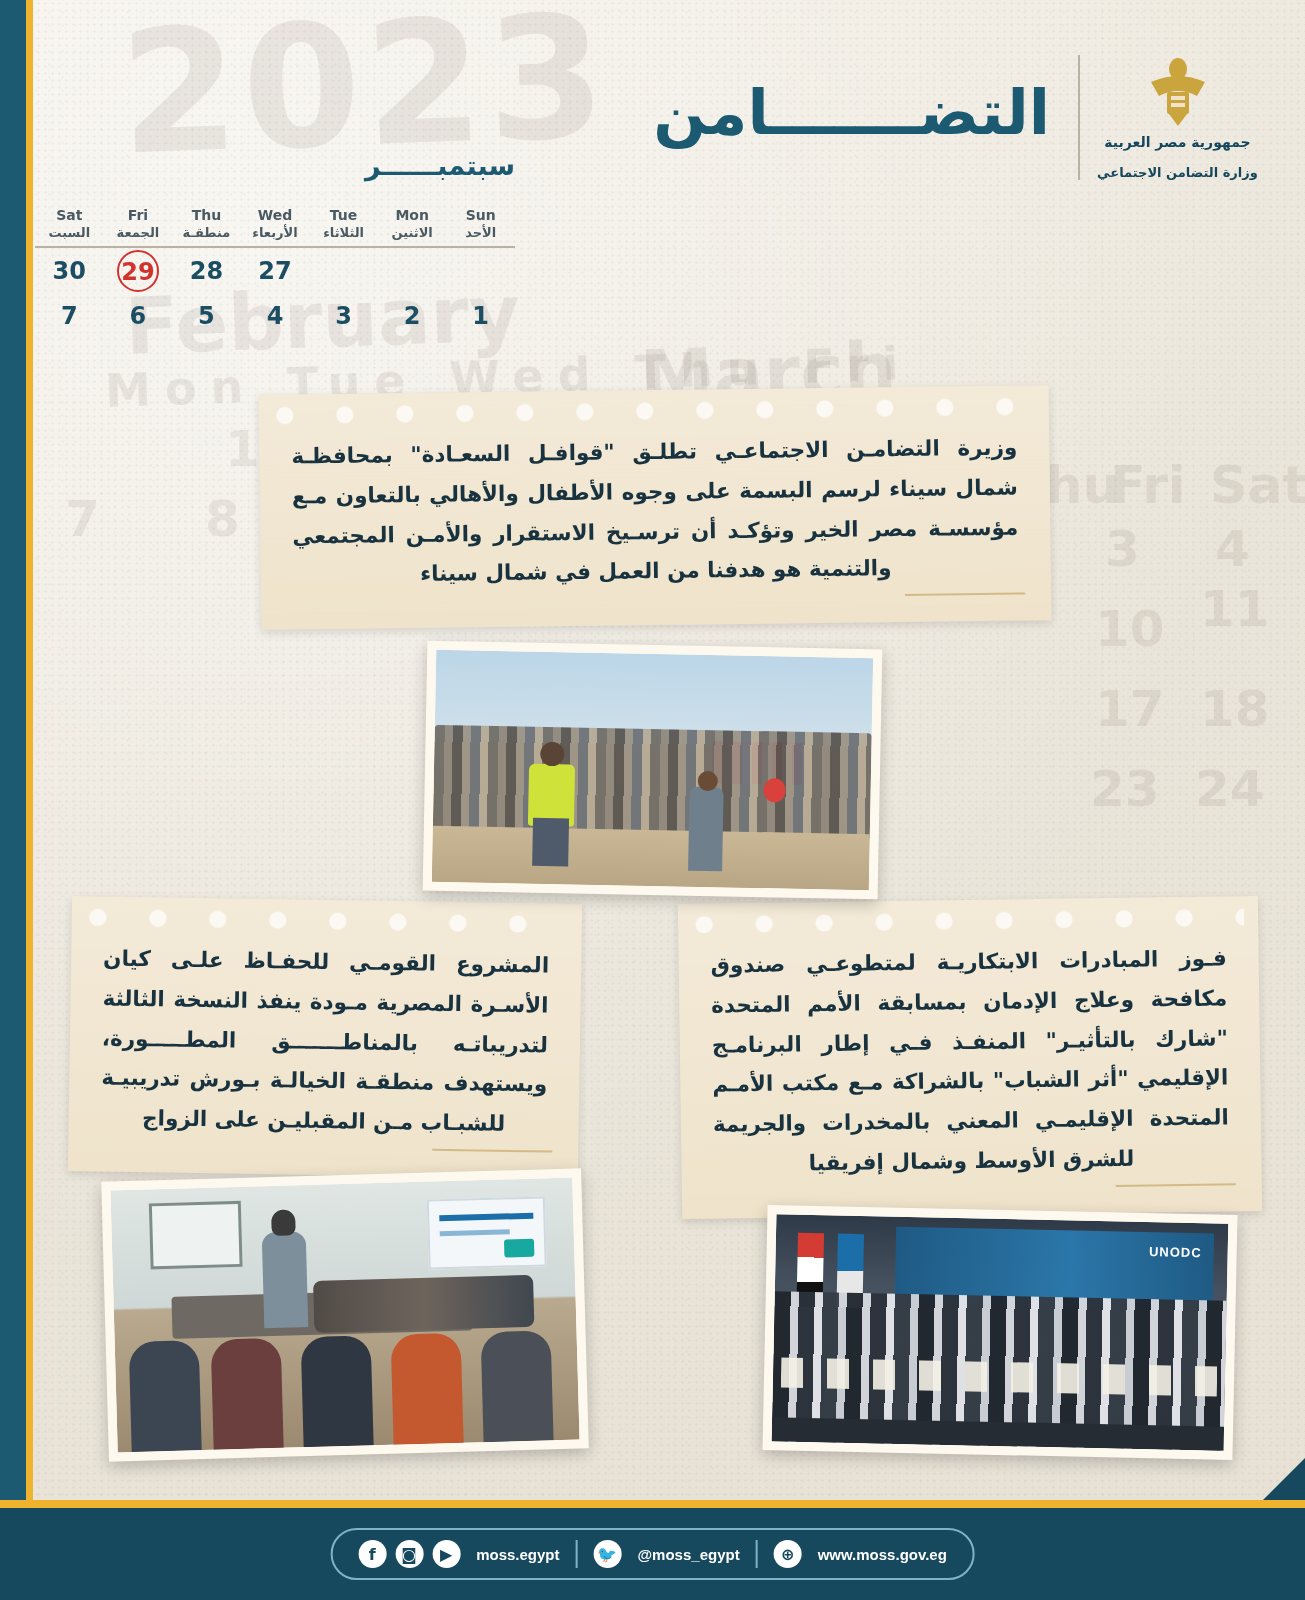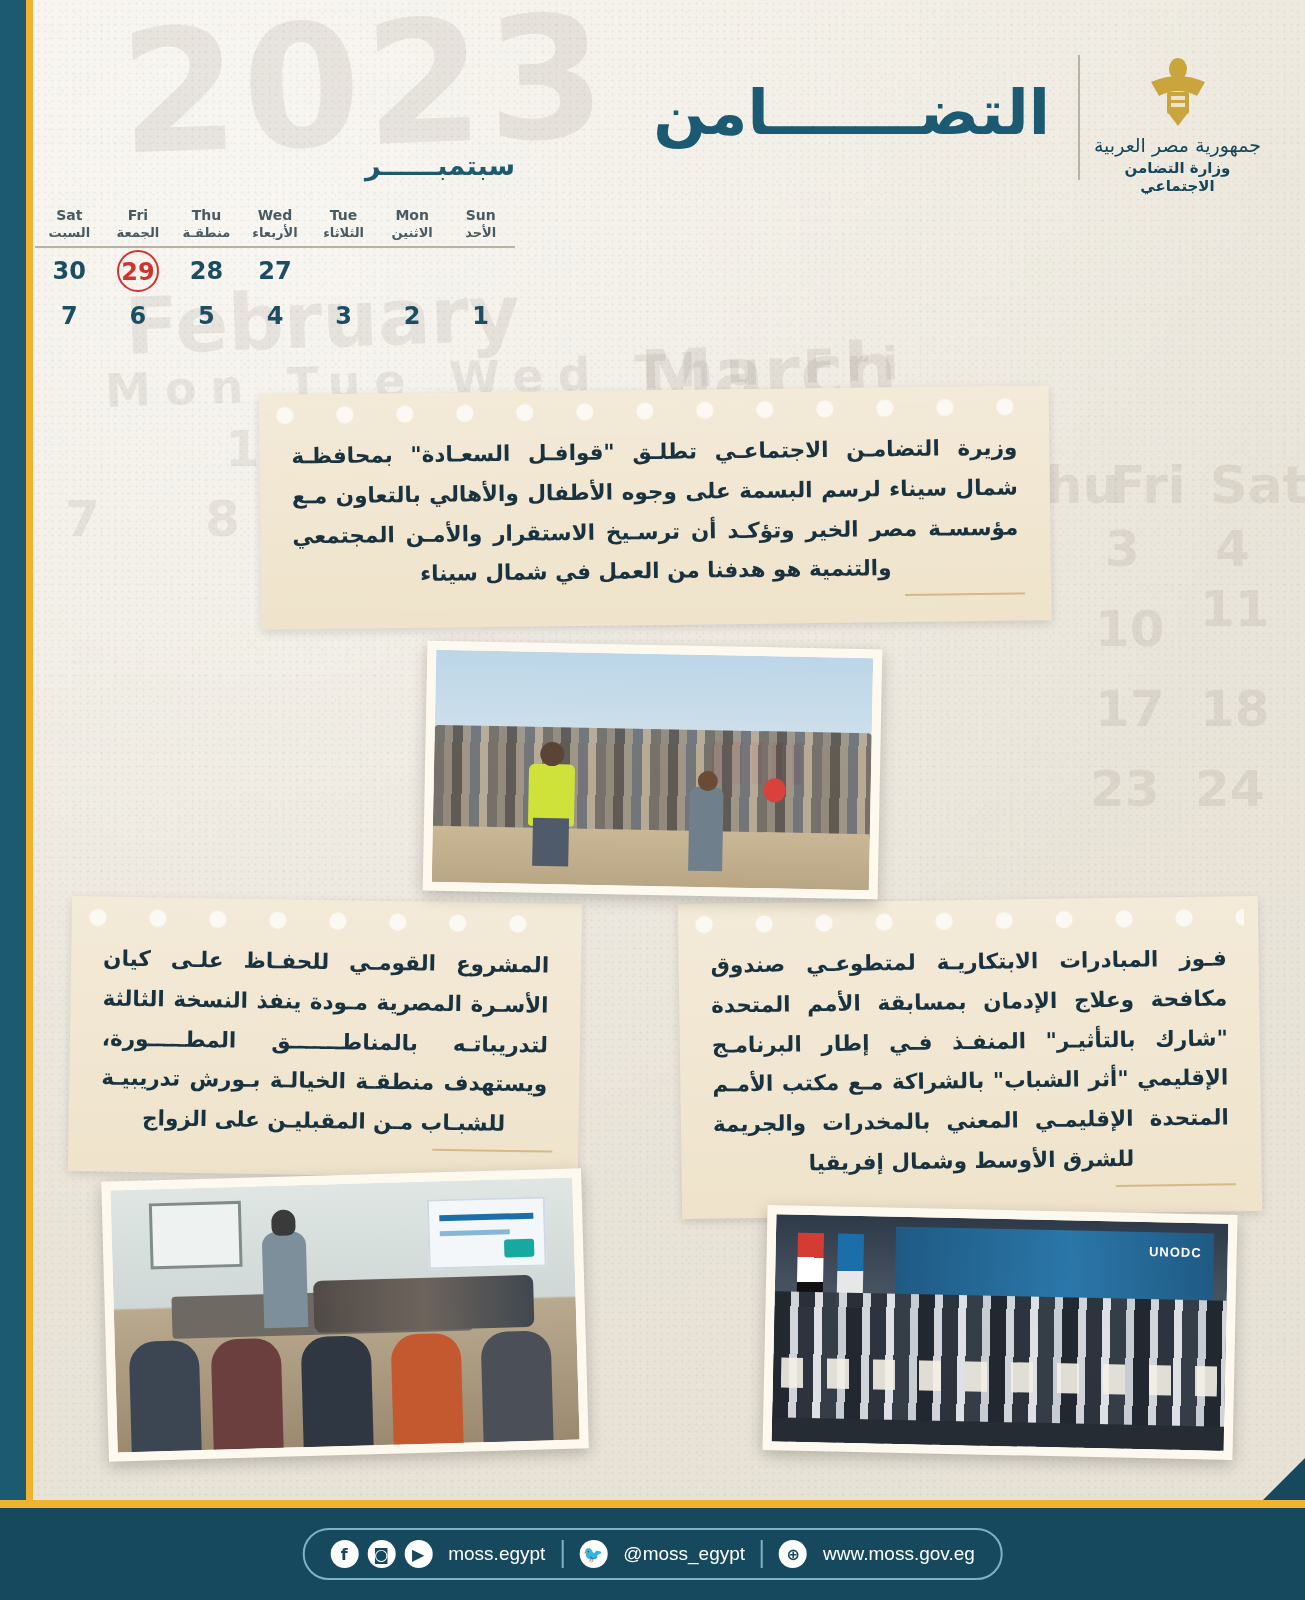--- a/index.html
+++ b/index.html
@@ -86,22 +86,22 @@
     position:absolute; top:55px; right:225px; width:2px; height:125px;
     background:#b9b2a4;
   }
   .logo-wrap{
     position:absolute; top:52px; right:40px; width:175px; text-align:center;
   }
   .eagle{
     width:66px; height:76px; margin:0 auto 6px auto; position:relative;
   }
   .eagle svg{ display:block; }
-  .logo-ar1{ font-size:19px; font-weight:400; color:#15475c; letter-spacing:0; }
-  .logo-ar2{ font-size:15px; font-weight:700; color:#15475c; margin-top:3px; }
+  .logo-ar1{ font-size:14px; font-weight:700; color:#15475c; letter-spacing:0; }
+  .logo-ar2{ font-size:13px; font-weight:700; color:#15475c; margin-top:15px; }
 
   
   .cal{
     position:absolute; top:150px; left:35px; width:480px;
   }
   .cal-month{
     text-align:right; font-size:27px; font-weight:800; color:#1c5a72;
     letter-spacing:8px; margin-bottom:24px; direction:rtl;
   }
   table.cal-table{ width:480px; border-collapse:collapse; table-layout:fixed; }
@@ -324,21 +324,21 @@
     display:flex; align-items:center; gap:16px; padding:0 26px;
     direction:ltr;
   }
   .f-icons{ display:flex; align-items:center; gap:9px; }
   .f-circ{
     width:28px; height:28px; border-radius:50%; background:#ffffff;
     color:#16495e; display:flex; align-items:center; justify-content:center;
     font-size:16px; font-weight:700;
   }
   .f-text{
-    color:#ffffff; font-size:19px; font-weight:400;
+    color:#ffffff; font-size:15px; font-weight:700;
     font-family:"Liberation Sans",sans-serif;
     text-align:right;
   }
   .f-sep{ width:2px; height:28px; background:#7fb3c4; }
   
   .corner{
     position:absolute; right:0; bottom:100px;
     width:0; height:0;
     border-left:42px solid transparent;
     border-bottom:42px solid #16495e;

